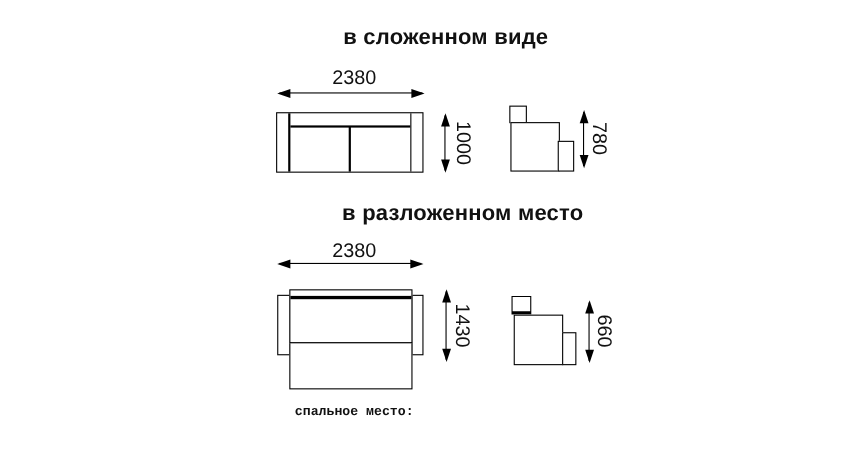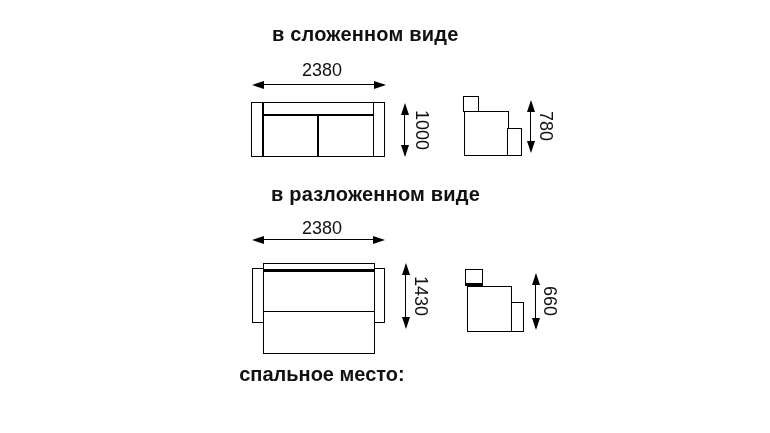--- a/index.html
+++ b/index.html
@@ -3,25 +3,25 @@
 <meta charset="utf-8">
 <style>
   html,body { margin:0; padding:0; background:#ffffff; }
   #stage {
     position:relative; width:770px; height:433px;
     background:#ffffff; overflow:hidden;
     font-family:"Liberation Sans", sans-serif;
     color:#111111;
   }
   .txt { position:absolute; white-space:nowrap; color:#111111; }
-  .title { font-size:20px; font-weight:bold; letter-spacing:0.2px; }
+  .title { font-size:20px; font-weight:bold; letter-spacing:0.2px;margin-left:40px; }
   .dim { font-size:18px; font-weight:normal; }
   .dim.h { transform:translateX(-50%); }
   .dim.v { transform:translate(-50%,-50%) rotate(90deg); transform-origin:center; }
-  .note { font-size:20px; font-weight:bold; line-height:19px; text-align:center; transform:translateX(-50%); white-space:nowrap; }
+  .note { font-size:12px; font-weight:bold; line-height:19px; text-align:center; transform:translateX(-50%); white-space:nowrap;font-family:Liberation Mono, monospace; }
 
   .rect { position:absolute; box-sizing:border-box; border:1.5px solid #000; background:#fff; }
   .vline { position:absolute; background:#000; width:1.5px; }
   .hline { position:absolute; background:#000; height:1.5px; }
 
   
   .harrow { position:absolute; height:9px; }
   .harrow .ln { position:absolute; left:2px; right:2px; top:3.75px; height:1.5px; background:#000; }
   .harrow .hd-l { position:absolute; left:0; top:0.5px; width:0; height:0;
                   border-right:12px solid #000; border-top:4px solid transparent; border-bottom:4px solid transparent; }
@@ -69,21 +69,21 @@
     <div class="rect" style="left:507px; top:128px; width:15px; height:27.5px;"></div>
   </div>
 
   <div class="varrow" style="left:526px; top:100px; height:53px;">
     <span class="ln"></span>
     <span class="hd-t"></span>
     <span class="hd-b"></span>
   </div>
   <div class="txt dim v" style="left:545px; top:126px;">780</div>
 
-  <div class="txt title" style="left:271px; top:183px;">в разложенном виде</div>
+  <div class="txt title" style="left:271px; top:183px;">в разложенном место</div>
 
   <div class="txt dim h" style="left:322px; top:218px;">2380</div>
 
   <div class="harrow" style="left:252px; top:235px; width:133px;">
     <span class="ln"></span>
     <span class="hd-l"></span>
     <span class="hd-r"></span>
   </div>
 
   <div>

